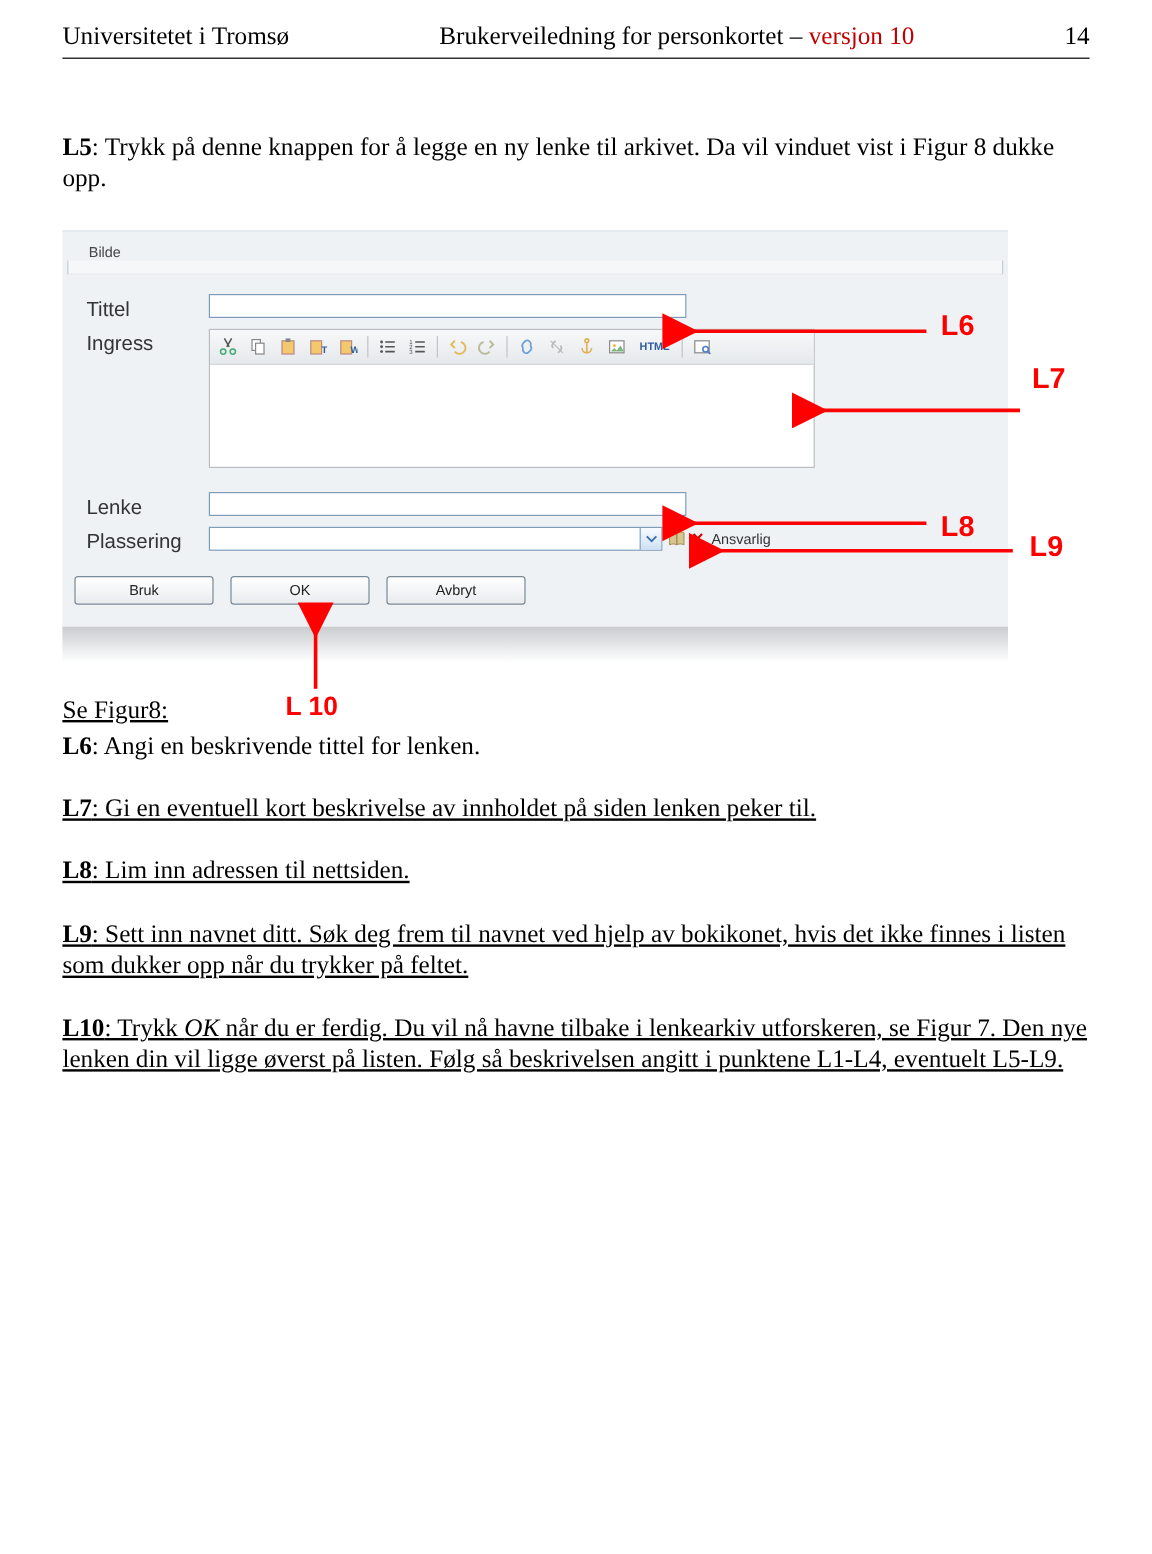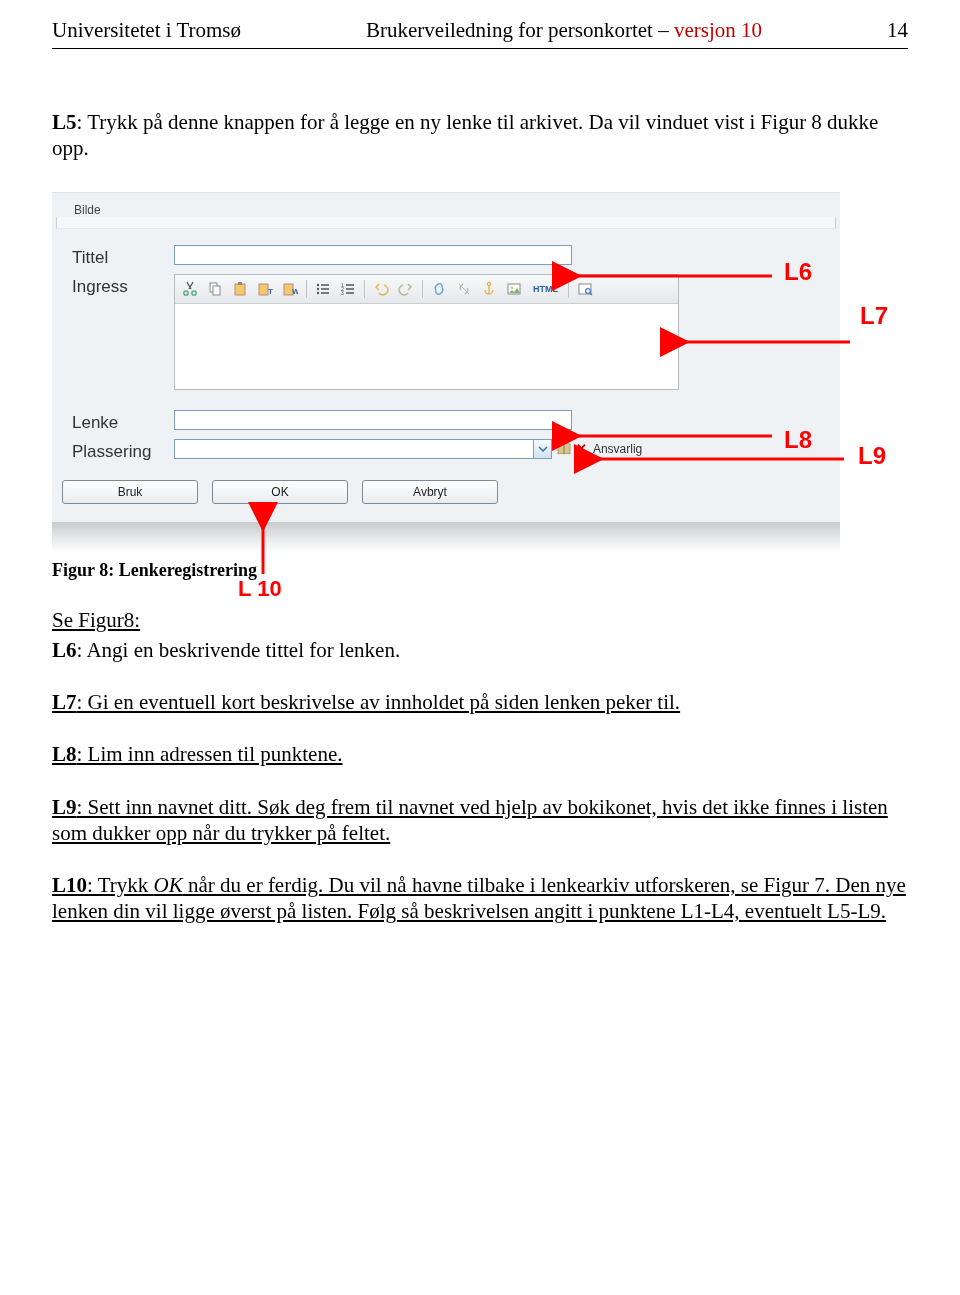--- a/index.html
+++ b/index.html
@@ -96,21 +96,21 @@
     width:22px; height:22px; border:1px solid transparent; border-radius:2px;
     display:flex; align-items:center; justify-content:center; cursor:pointer;
     font-size:12px;
   }
   .editor .tbtn svg { width:16px; height:16px; }
   .editor .tbtn.html { width:auto; padding:0 4px; font-family:Verdana,sans-serif; font-size:9px; color:#2b5f9e; font-weight:bold;text-align:right;}
   .editor .body { height: 85px; }
 
   .btn-row { display:flex; gap:14px; padding: 6px 10px 4px 10px; }
   .winbtn {
-    width: 136px; height: 24px; border:1px solid #7b8a99; border-radius:3px;
+    width: 116px; height: 24px; border:1px solid #7b8a99; border-radius:3px;
     background: linear-gradient(#ffffff,#e9ecef);
     font-family: Tahoma, Arial, sans-serif; font-size:12px; color:#222;
     cursor:pointer;
   }
 
   
   .ann { position:absolute; font-family: Arial, sans-serif; font-weight:bold; color:#ff0000; font-size:24px; pointer-events:none; }
   .arrow { position:absolute; pointer-events:none; }
   .arrow svg { overflow:visible; }
 </style>
@@ -321,34 +321,33 @@
   </div>
   <div class="ann" style="left:806px; top:250px;">L9</div>
 
   <div class="arrow" style="left:196px; top:328px;">
     <svg width="30" height="60">
         <line x1="15" y1="54" x2="15" y2="6" stroke="#ff0000" stroke-width="3" marker-end="url(#ah)"></line>
       </svg>
   </div>
   <div class="ann" style="left:186px; top:384px; font-size:22px;text-align:center;">L 10</div>
 
-  <div class="fig-caption">Figur 8: Lenkeregistrering</div>
 </div>
 
 <p class="para-block">Se Figur8:</p>
 <p class="para">
   <span class="bold">L6</span><span>: Angi en beskrivende tittel for lenken.</span>
 </p>
 
 <p class="para-block">
   <span class="bold">L7</span><span>: Gi en eventuell kort beskrivelse av innholdet på siden lenken peker til.</span>
 </p>
 
 <p class="para-block">
-  <span class="bold">L8</span><span>: Lim inn adressen til punktene.</span>
+  <span class="bold">L8</span><span>: Lim inn adressen til nettsiden.</span>
 </p>
 
 <p class="para-block">
   <span class="bold">L9</span><span>: Sett inn navnet ditt. Søk deg frem til navnet ved hjelp av bokikonet, hvis det ikke finnes i listen som dukker opp når du trykker på feltet.</span>
 </p>
 
 <p class="para-block">
   <span class="bold">L10</span><span>: Trykk </span><span class="italic">OK</span><span> når du er ferdig. Du vil nå havne tilbake i lenkearkiv utforskeren, se Figur 7. Den nye lenken din vil ligge øverst på listen. Følg så beskrivelsen angitt i punktene L1-L4, eventuelt L5-L9.</span>
 </p>
 

